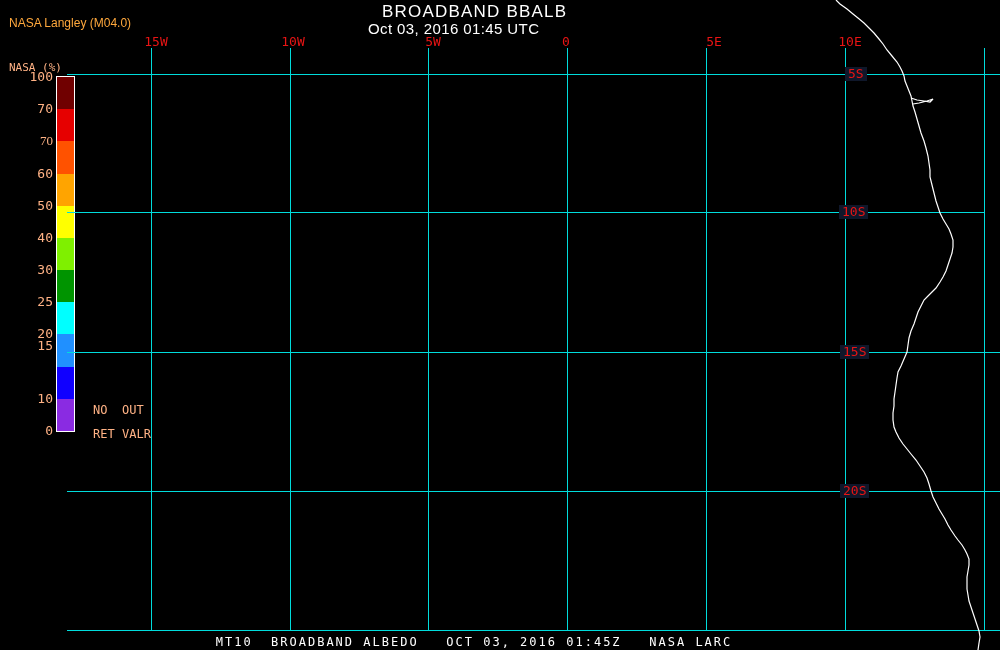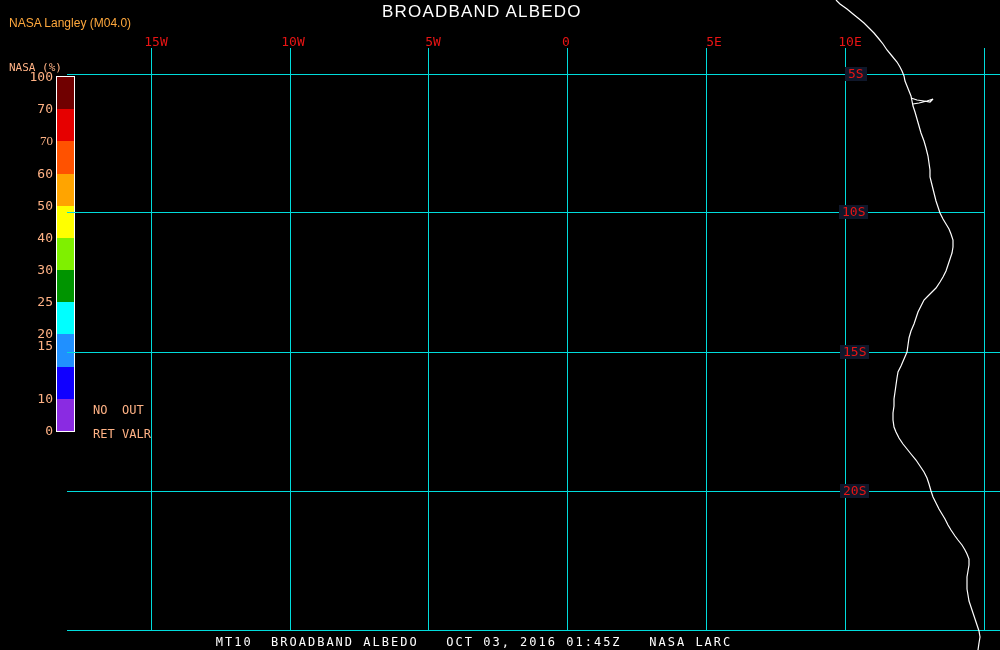--- a/index.html
+++ b/index.html
@@ -30,22 +30,23 @@
   #footer-text{font:12px "DejaVu Sans Mono",monospace;letter-spacing:2px;color:var(--text);
                white-space:pre;display:inline-block;margin-top:4px;}
 </style>
 </head>
 <body>
 
 <div id="screen">
 
   <div id="credit" class="abs">NASA Langley (M04.0)</div>
 
-  <div id="title" class="abs">BROADBAND ALBEDO</div>
+  <div id="title" class="abs">BROADBAND BBALB</div>
 
+  <div id="subtitle" class="abs">Oct 03, 2016 01:45 UTC</div>
 
   <div id="cbar-label" class="abs">NASA (%)</div>
 
   <div id="colorbar" class="abs">
       <div class="seg" style="height: 32.1818px; background: rgb(112, 0, 0);"></div>
       <div class="seg" style="height: 32.1818px; background: rgb(230, 0, 0);"></div>
       <div class="seg" style="height: 32.1818px; background: rgb(255, 82, 0);"></div>
       <div class="seg" style="height: 32.1818px; background: rgb(255, 164, 0);"></div>
       <div class="seg" style="height: 32.1818px; background: rgb(255, 255, 0);"></div>
       <div class="seg" style="height: 32.1818px; background: rgb(127, 240, 0);"></div>

